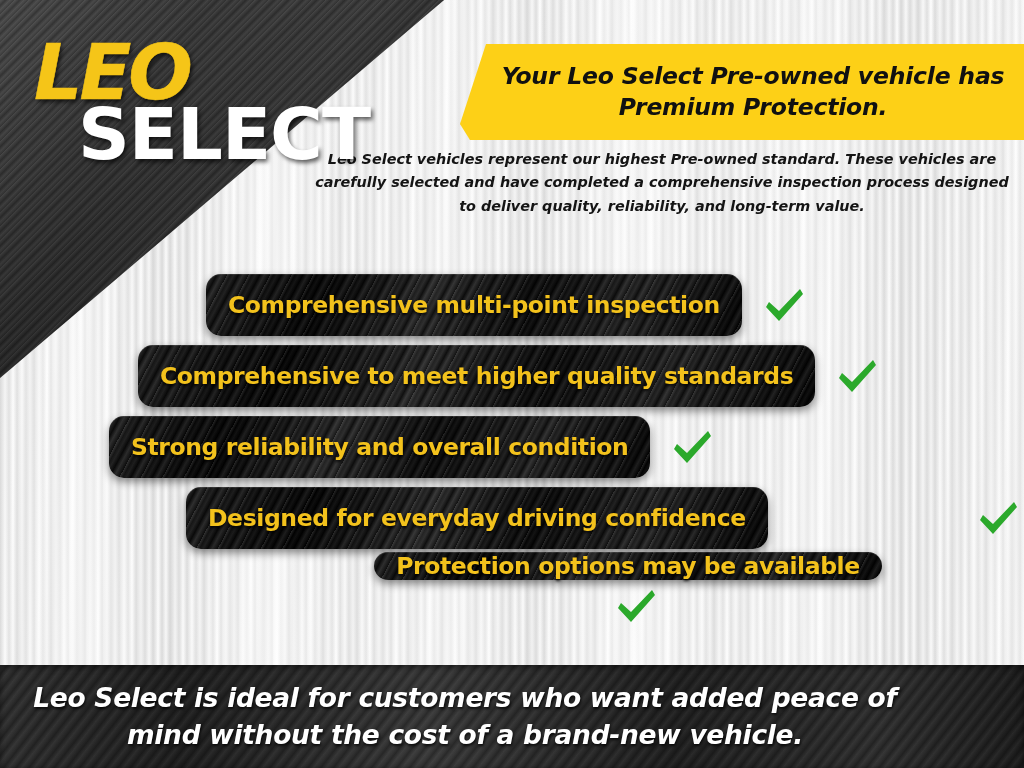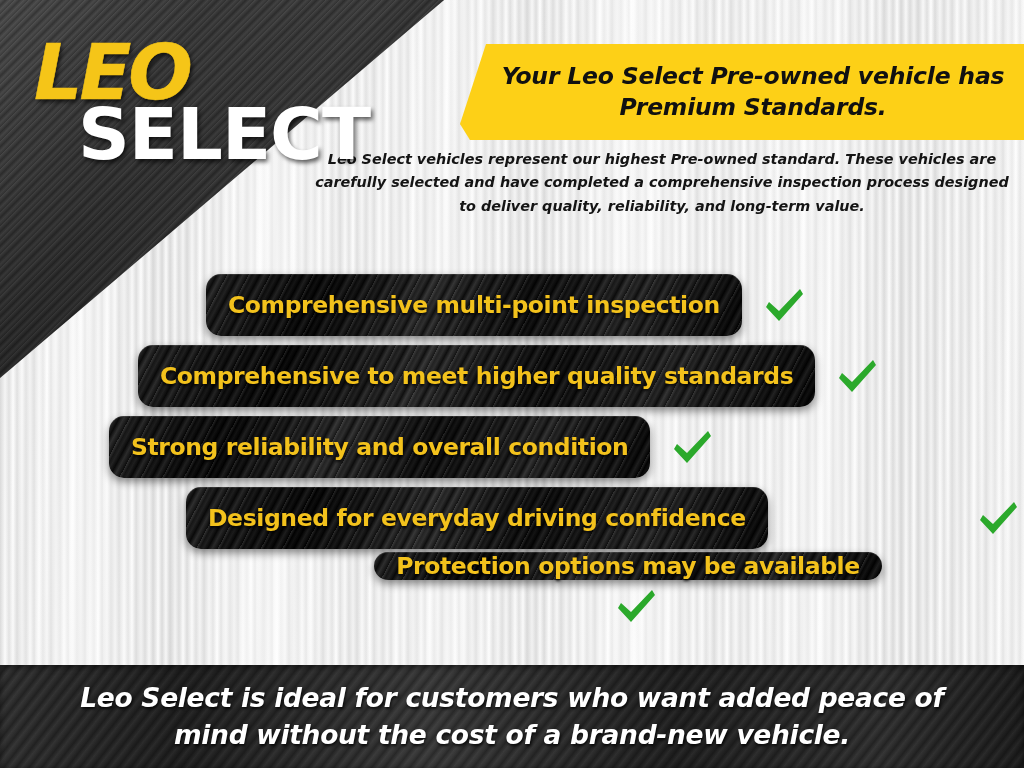--- a/index.html
+++ b/index.html
@@ -186,21 +186,21 @@
     left:0; bottom:0;
     width:1024px; height:103px;
     z-index:7;
     background:
       repeating-linear-gradient(128deg,
         rgba(255,255,255,0.045) 0px,
         rgba(255,255,255,0.0) 3px,
         rgba(0,0,0,0.25) 6px,
         rgba(255,255,255,0.03) 10px),
       linear-gradient(92deg,#2f2f2f 0%, #1f1f1f 18%, #383838 42%, #202020 66%, #2e2e2e 86%, #1d1d1d 100%);
-    display:flex; align-items:center; justify-content:center;
+    display:flex; align-items:center; 
     box-shadow:inset 0 2px 6px rgba(0,0,0,.5);
   }
   .footer-text {
     font-family:"DejaVu Sans", sans-serif;
     font-weight:bold; font-style:italic;
     font-size:26.5px; line-height:1.38;
     letter-spacing:-0.3px;
     color:#ffffff;
     text-align:center;
     width:930px;
@@ -217,21 +217,21 @@
 
   <div class="corner-wedge"></div>
   <div class="corner-wedge-shade"></div>
 
   <div class="logo">
     <div class="logo-leo">LEO</div>
     <div class="logo-select">SELECT</div>
   </div>
 
   <div class="headline-banner">
-    <div class="headline-text">Your Leo Select Pre-owned vehicle has Premium Standards.</div>
+    <div class="headline-text">Your Leo Select Pre-owned vehicle has Premium Protection.</div>
   </div>
 
   <div class="intro-paragraph">Leo Select vehicles represent our highest Pre-owned standard. These vehicles are carefully selected and have completed a comprehensive inspection process designed to deliver quality, reliability, and long-term value.</div>
 
   <div class="features">
 
     <div class="feature-row row-1">
       <div class="pill">
         <span class="pill-label">Comprehensive multi-point inspection</span>
       </div>

